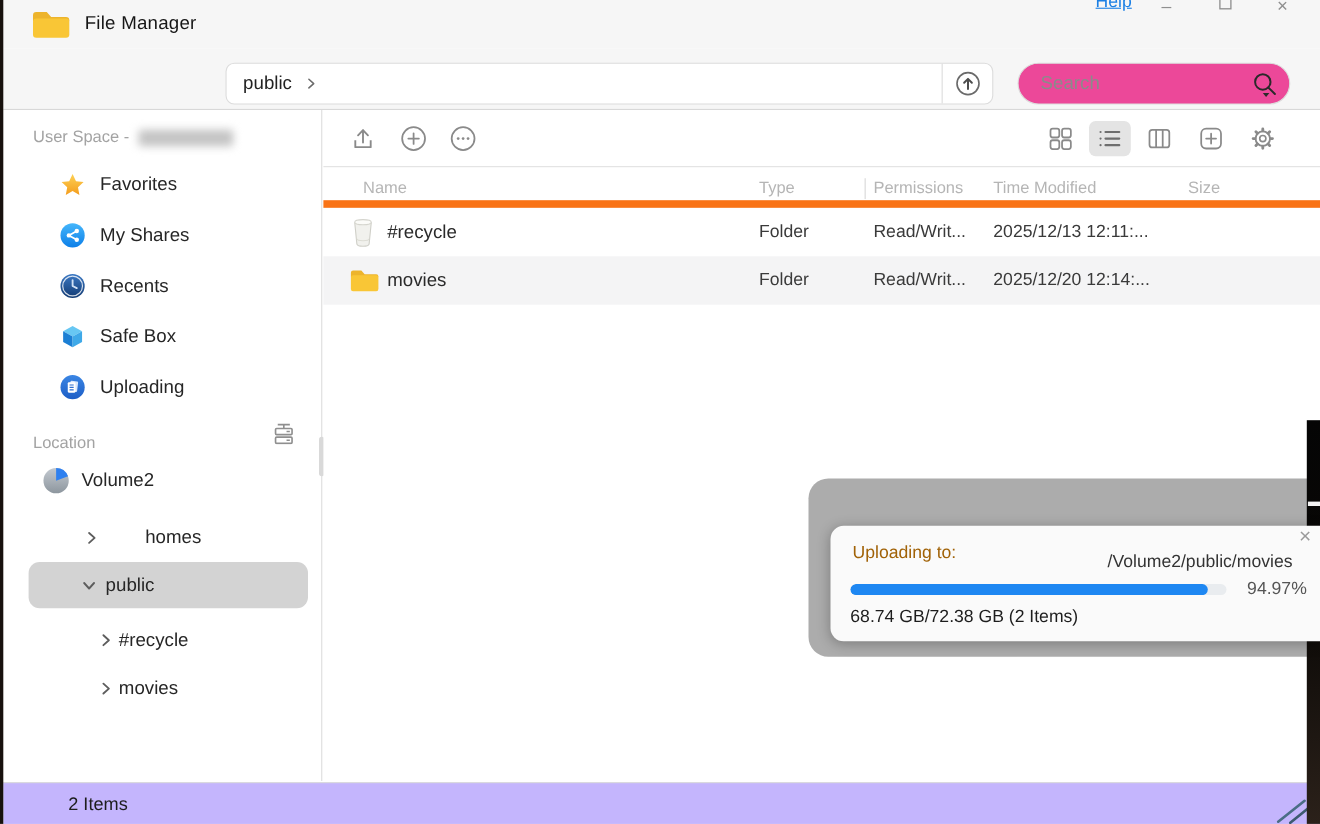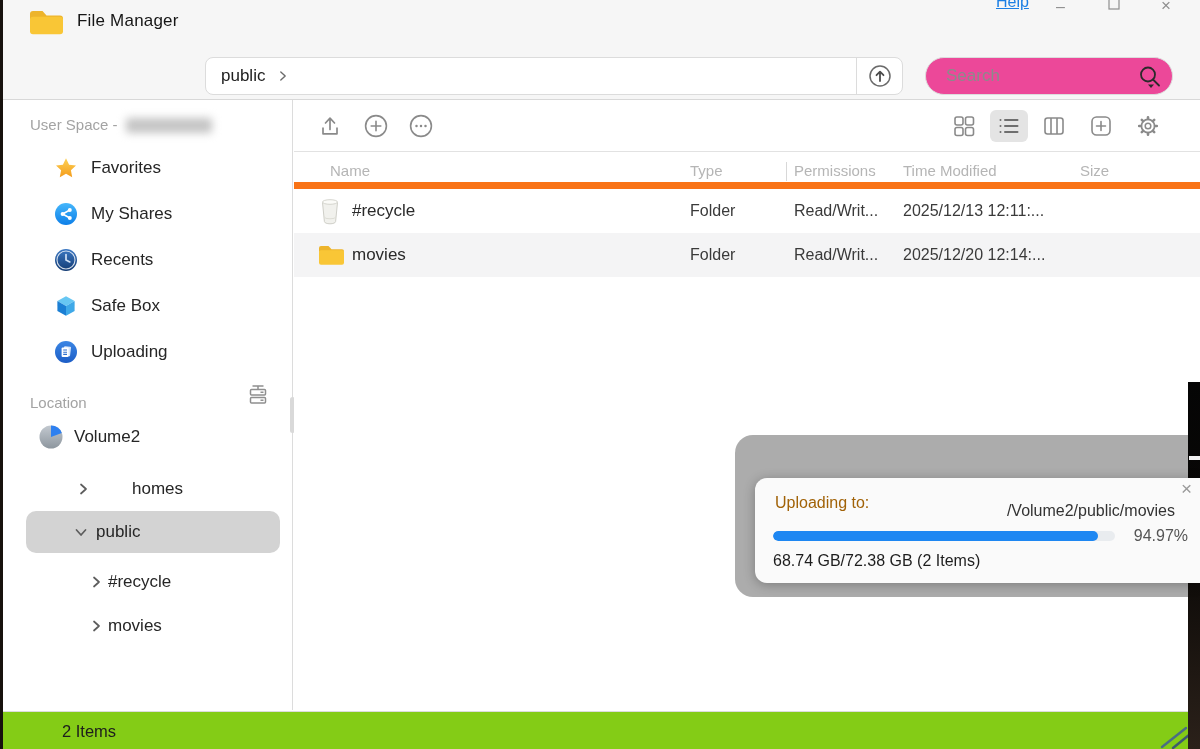--- a/index.html
+++ b/index.html
@@ -60,21 +60,21 @@
 
   .frow { position:absolute; left:0; right:0; height:44px; cursor:default; }
   .frow .f-ico { position:absolute; left:24px; top:8px; }
   .frow .f-name { position:absolute; left:58px; top:12px; font-size:17px; color:#2a2a2a; }
   .frow .f-type { position:absolute; left:396px; top:13px; font-size:16px; color:#3a3a3a; }
   .frow .f-perm { position:absolute; left:500px; top:13px; font-size:16px; color:#3a3a3a; }
   .frow .f-time { position:absolute; left:609px; top:13px; font-size:16px; color:#3a3a3a; }
   .row-0 { top:89px; background:#fff; }
   .row-1 { top:133px; background:#f4f4f5; }
 
-  .statusbar { position:absolute; left:3px; right:0; bottom:0; height:38px; background:#84cc16; border-top:1px solid #dcdcdc; }
+  .statusbar { position:absolute; left:3px; right:0; bottom:0; height:38px; background:#c4b5fd; border-top:1px solid #dcdcdc; }
   .status-count { position:absolute; left:59px; top:10px; font-size:16.5px; color:#1d1d1d; }
   .resize-grip { position:absolute; left:1156px; top:722px; }
 
   
   .popup-panel { position:absolute; left:735px; top:435px; width:465px; height:162px; background:#acacac; border-radius:18px 0 0 18px; }
   .dark-strip { position:absolute; left:1188px; top:382px; width:12px; height:367px; background:linear-gradient(180deg,#050505 0%,#0a0806 45%,#2b211a 100%); }
   .strip-dash { position:absolute; left:1189px; top:456px; width:11px; height:4px; background:#f2f2f2; }
   .popup-card { position:absolute; left:755px; top:478px; width:445px; height:105px; background:#fafafa; border-radius:12px 0 0 12px; box-shadow:0 2px 12px rgba(0,0,0,.28); }
   .card-close { position:absolute; right:8px; top:0px; font-size:19px; color:#9a9a9a; cursor:pointer; line-height:22px; }
   .up-label { position:absolute; left:20px; top:16px; font-size:16px; color:#a16207; }

